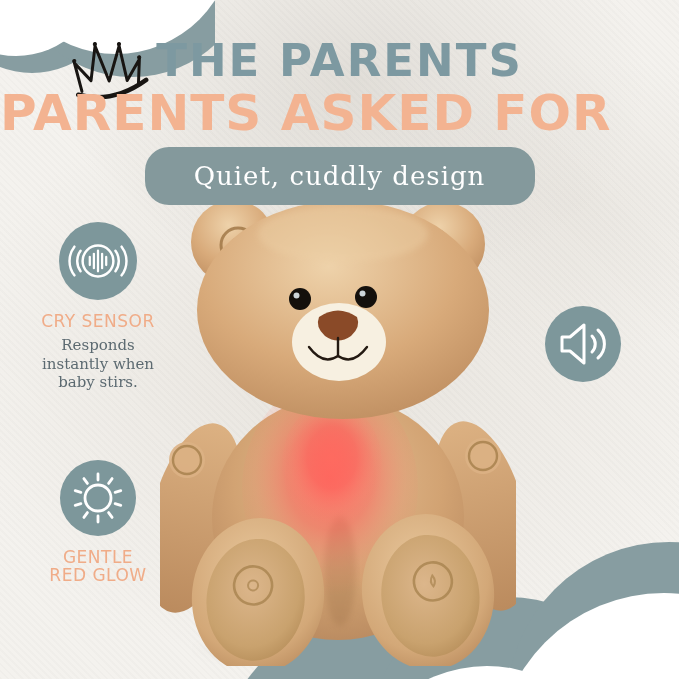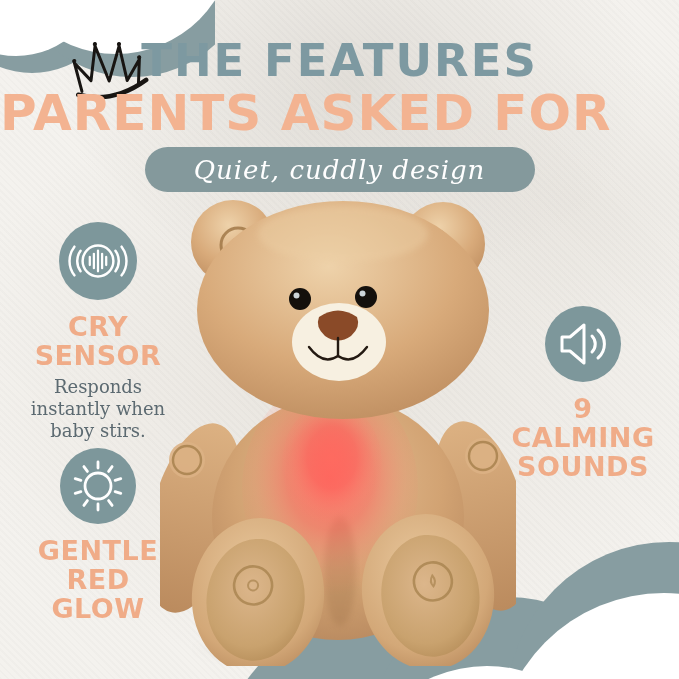--- a/index.html
+++ b/index.html
@@ -20,38 +20,38 @@
   
   .title1{
     left:0;right:0;top:34px;text-align:center;z-index:6;
     font-weight:800;font-size:45px;letter-spacing:2px;color:#7d99a1;
   }
   .title2{
     left:0;right:0;top:84px;z-index:6;
     font-weight:800;font-size:50px;letter-spacing:1px;color:#f3b391;
   }
   .banner{
-    left:50%;transform:translateX(-50%);top:147px;width:390px;height:45px;z-index:6;
-    background:#84999c;border-radius:24px;display:flex;align-items:center;justify-content:center;font-style:italic;
+    left:50%;transform:translateX(-50%);top:147px;width:390px;height:58px;z-index:6;
+    background:#84999c;border-radius:24px;display:flex;align-items:center;justify-content:center;
   }
   .banner span{
     font-family:"DejaVu Serif", serif;font-size:26px;color:#ffffff;letter-spacing:1px;
   }
   
   .feature{z-index:7;text-align:center;}
   .f-cry{left:16px;top:222px;width:164px;}
   .f-sound{left:498px;top:306px;width:170px;}
-  .f-glow{left:16px;top:448px;width:164px;}
+  .f-glow{left:16px;top:460px;width:164px;}
   .icon-wrap{display:flex;justify-content:center;}
   .feature h3{
-    margin:12px 0 6px 0;font-size:27px;font-weight:700;letter-spacing:.5px;
+    margin:12px 0 6px 0;font-size:17px;font-weight:400;letter-spacing:.5px;
     color:#f0ac88;line-height:1.08;white-space:pre-line;
   }
   .feature p{
-    margin:0;font-family:"DejaVu Serif", serif;font-size:18px;line-height:1.22;
+    margin:0;font-family:"DejaVu Serif", serif;font-size:15px;line-height:1.22;
     color:#5c6a71;white-space:pre-line;
   }
   
   .cloud-tl{left:0;top:0;z-index:3;}
   .cloud-br{right:0;bottom:0;z-index:4;}
   .crown{left:66px;top:34px;z-index:6;transform:rotate(-5deg);}
   
   .bear{left:160px;top:196px;z-index:5;}
   .bear-shadow{
     left:185px;top:632px;width:330px;height:34px;z-index:4;border-radius:50%;
@@ -79,21 +79,21 @@
     <g stroke="#181512" fill="none" stroke-linecap="round" stroke-linejoin="round">
       <path d="M10,58 Q44,70 79,49" stroke-width="4.5"></path>
       <path d="M14,55 L9,26 L24,45 L31,11 L42,47 L55,13 L60,48 L74,28 L71,52" stroke-width="3"></path>
       <circle cx="9" cy="24" r="1.6" fill="#181512"></circle>
       <circle cx="31" cy="9" r="1.6" fill="#181512"></circle>
       <circle cx="55" cy="11" r="1.6" fill="#181512"></circle>
       <circle cx="74" cy="26" r="1.6" fill="#181512"></circle>
     </g>
   </svg>
 
-  <div class="abs title1">THE FEATURES</div>
+  <div class="abs title1">THE PARENTS</div>
   <div class="abs title2">PARENTS ASKED FOR</div>
 
   <div class="abs banner">
     <span>Quiet, cuddly design</span>
   </div>
 
   <div class="abs bear-shadow"></div>
 
   <svg class="abs bear" width="356" height="470" viewBox="0 0 356 470">
     <defs>
@@ -227,22 +227,20 @@
     <div class="icon-wrap">
       <svg width="76" height="76" viewBox="0 0 76 76">
         <circle cx="38" cy="38" r="38" fill="#7d979b"></circle>
         <g stroke="#ffffff" fill="none" stroke-width="3" stroke-linejoin="round" stroke-linecap="round">
           <path d="M17,31 h8 l14,-12 v38 l-14,-12 h-8 z"></path>
           <path d="M47,30 A11.5,11.5 0 0 1 47,46"></path>
           <path d="M53,24 A18.5,18.5 0 0 1 53,52"></path>
         </g>
       </svg>
     </div>
-    <h3>9 CALMING
-SOUNDS</h3>
   </div>
 
   <div class="abs feature f-glow">
     <div class="icon-wrap">
       <svg width="76" height="76" viewBox="0 0 76 76">
         <circle cx="38" cy="38" r="38" fill="#7d979b"></circle>
         <g stroke="#ffffff" fill="none" stroke-width="2.8" stroke-linecap="round">
           <circle cx="38" cy="38" r="13"></circle>
           <line x1="38" y1="14" x2="38" y2="20"></line>
           <line x1="52.1" y1="18.6" x2="48.6" y2="23.4"></line>

